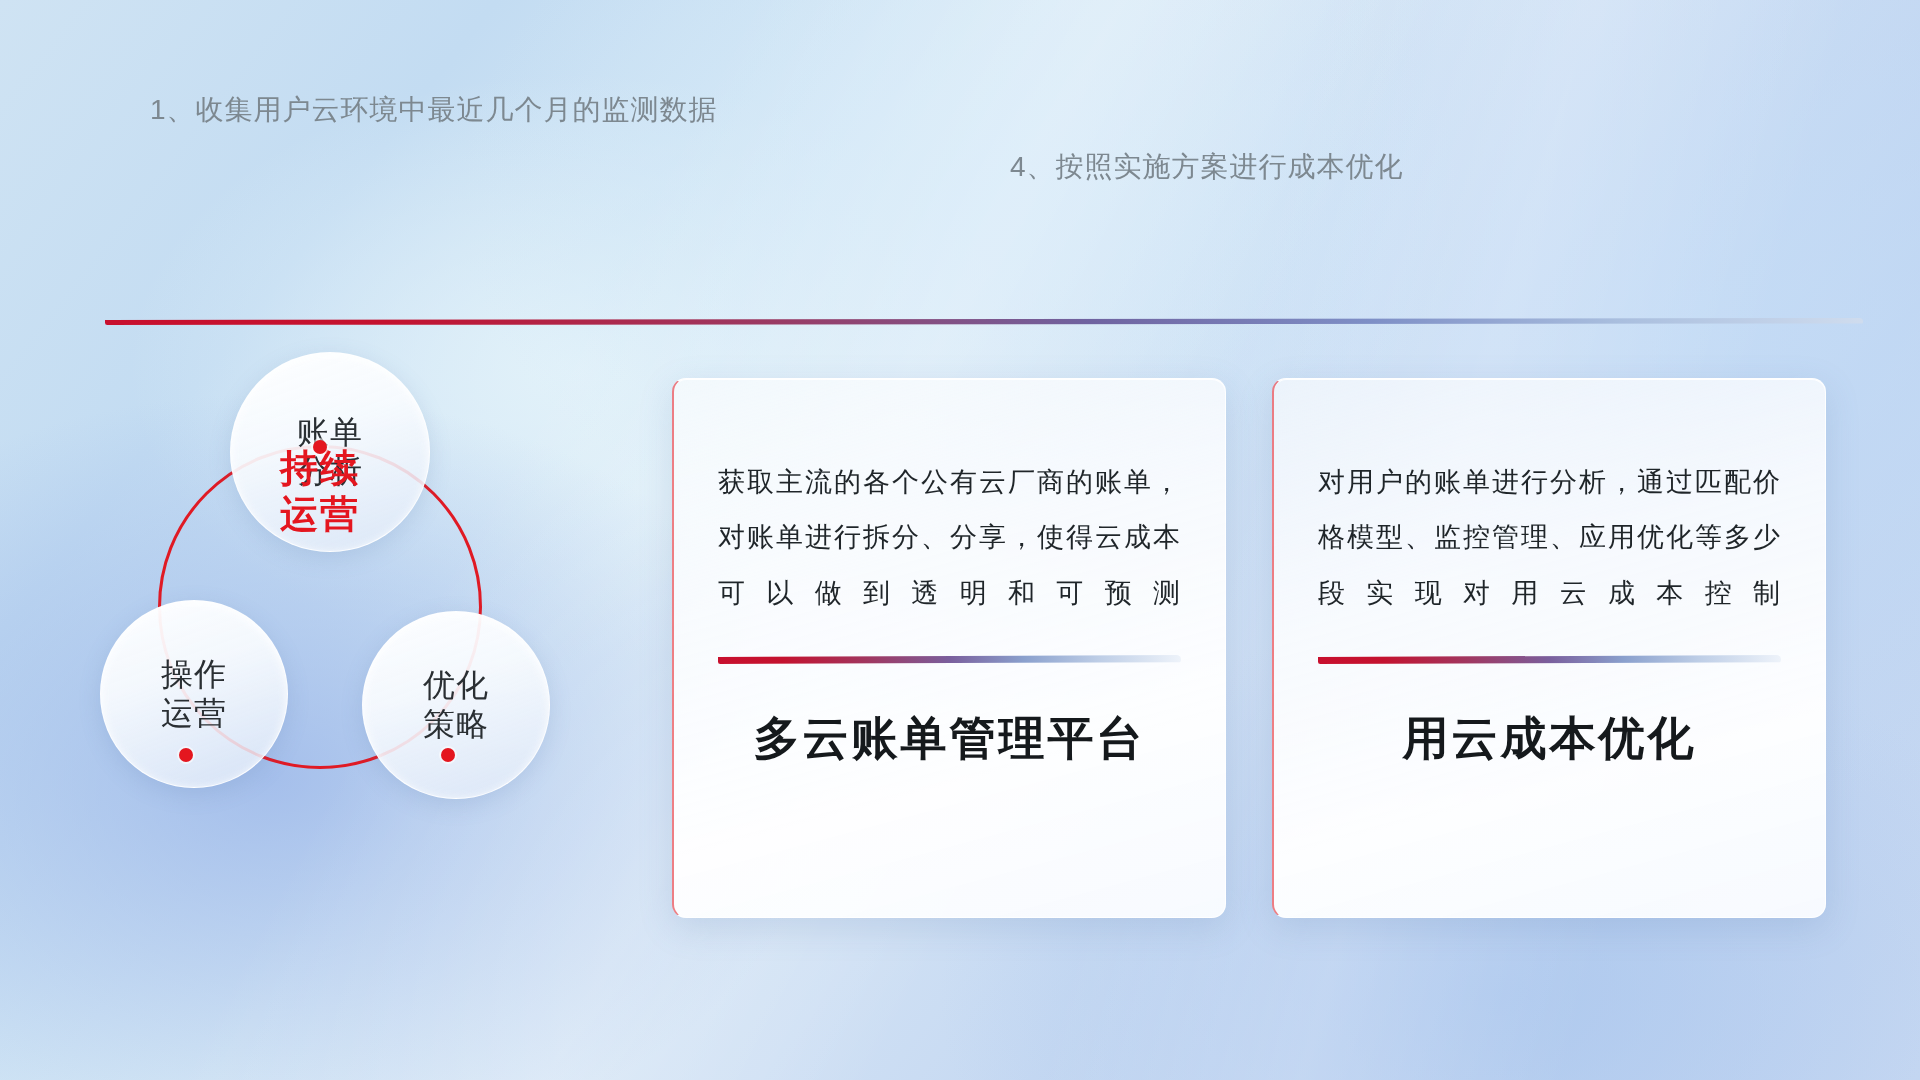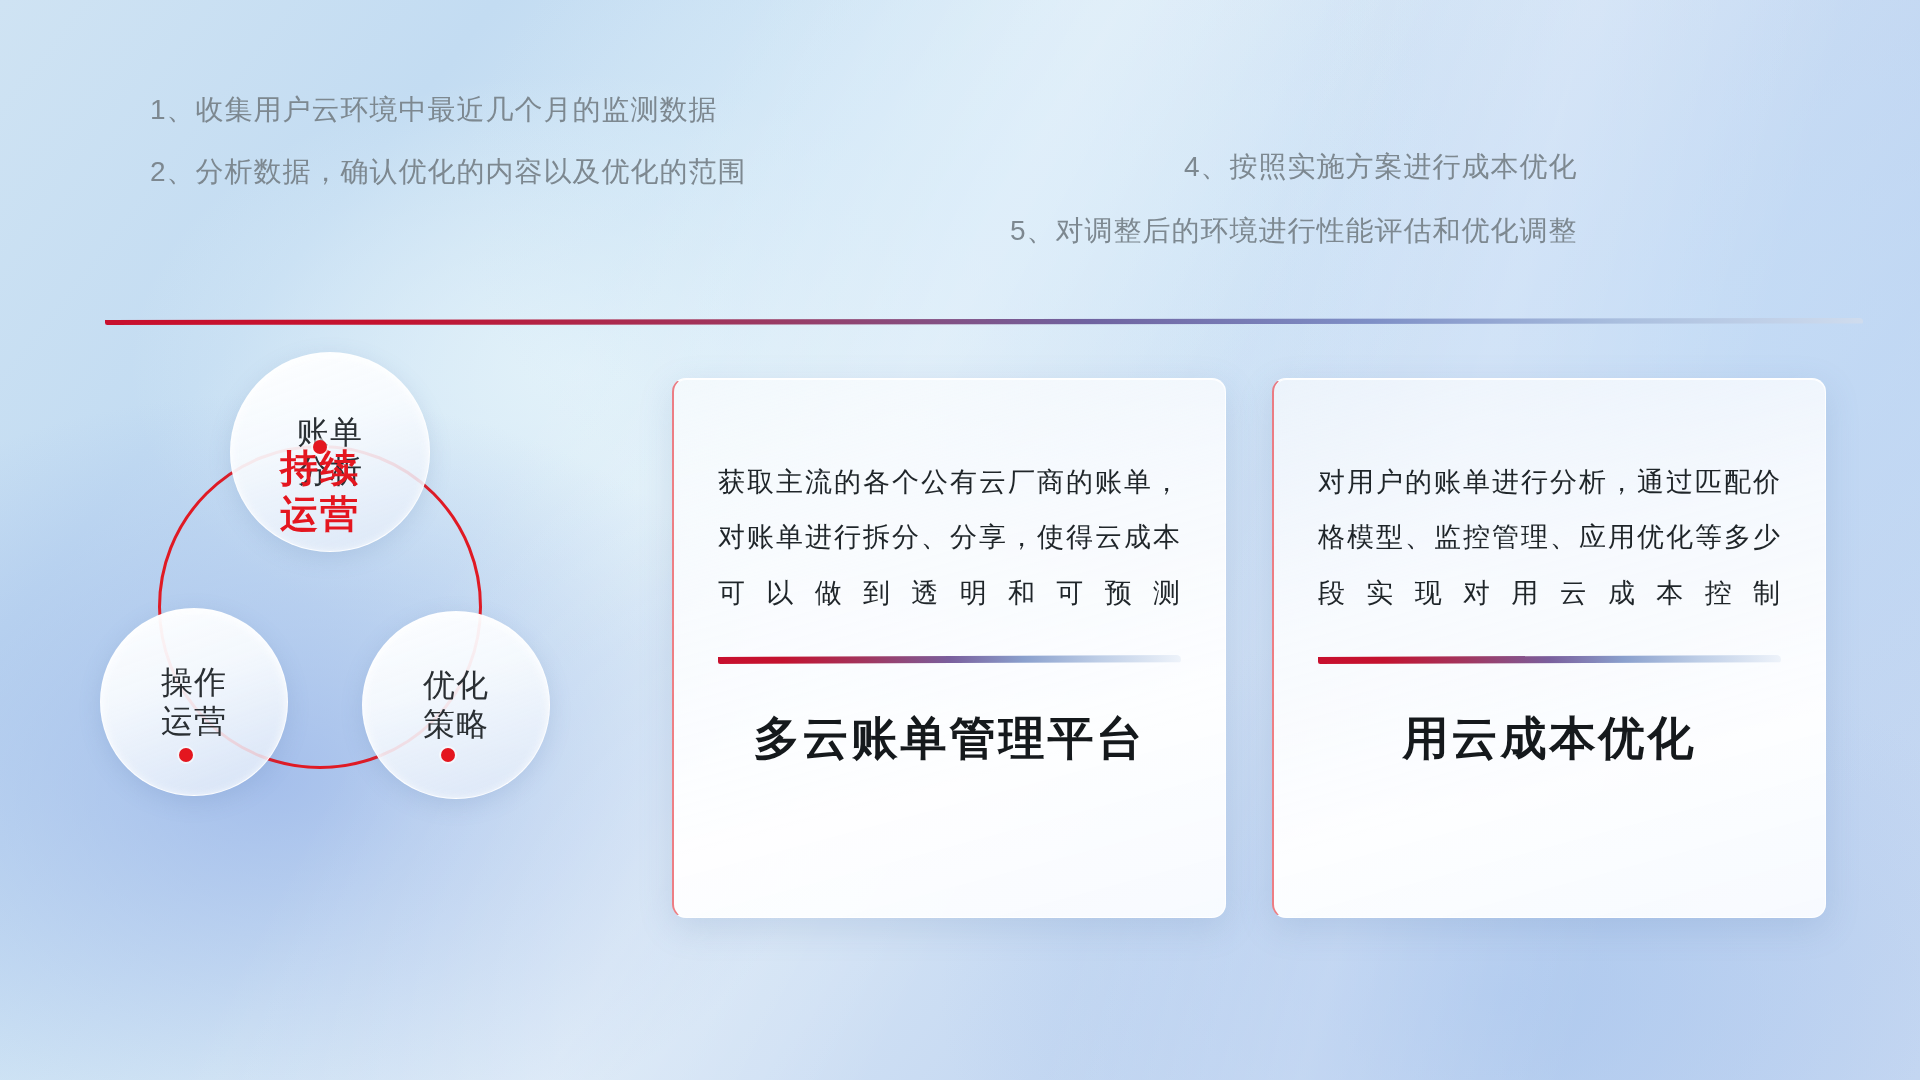--- a/index.html
+++ b/index.html
@@ -65,21 +65,21 @@
     border: 1px solid rgba(255,255,255,0.9);
     box-shadow: 0 6px 22px rgba(90,120,170,0.18), inset 0 2px 10px rgba(255,255,255,0.9);
     display: flex; align-items: center; justify-content: center;
     text-align: center;
   }
   .bubble .lbl {
     font-size: 32px; font-weight: 400; color: #2a2f33; line-height: 1.22;
     letter-spacing: 1px;
   }
   #b-top   { left: 130px; top: 0px;   width: 200px; height: 200px; }
-  #b-left  { left: 0px;   top: 256px; width: 188px; height: 188px; }
+  #b-left  { left: 0px;   top: 248px; width: 188px; height: 188px; }
   #b-right { left: 262px; top: 259px; width: 188px; height: 188px; }
 
   #ring {
     position: absolute;
     left: 58px; top: 93px; width: 324px; height: 324px;
     border-radius: 50%;
     border: 3px solid #e01a24;
     background: transparent;
   }
   #center-label {
@@ -136,26 +136,24 @@
     text-align: center;
   }
 </style>
 </head>
 <body>
 
 <div id="stage">
 
   <div class="list-col left">
     <div class="list-item">1、收集用户云环境中最近几个月的监测数据</div>
-    <div class="list-item">2、分析数据，确认优化的内容以及优化的范围</div>
   </div>
 
   <div class="list-col right">
     <div class="list-item">4、按照实施方案进行成本优化</div>
-    <div class="list-item">5、对调整后的环境进行性能评估和优化调整</div>
   </div>
 
   <div class="top-rule"></div>
 
   <div id="venn">
 
     <div id="ring" class="circ"></div>
 
     <div id="b-top" class="circ bubble">
       <span class="lbl">账单<br>分析</span>

